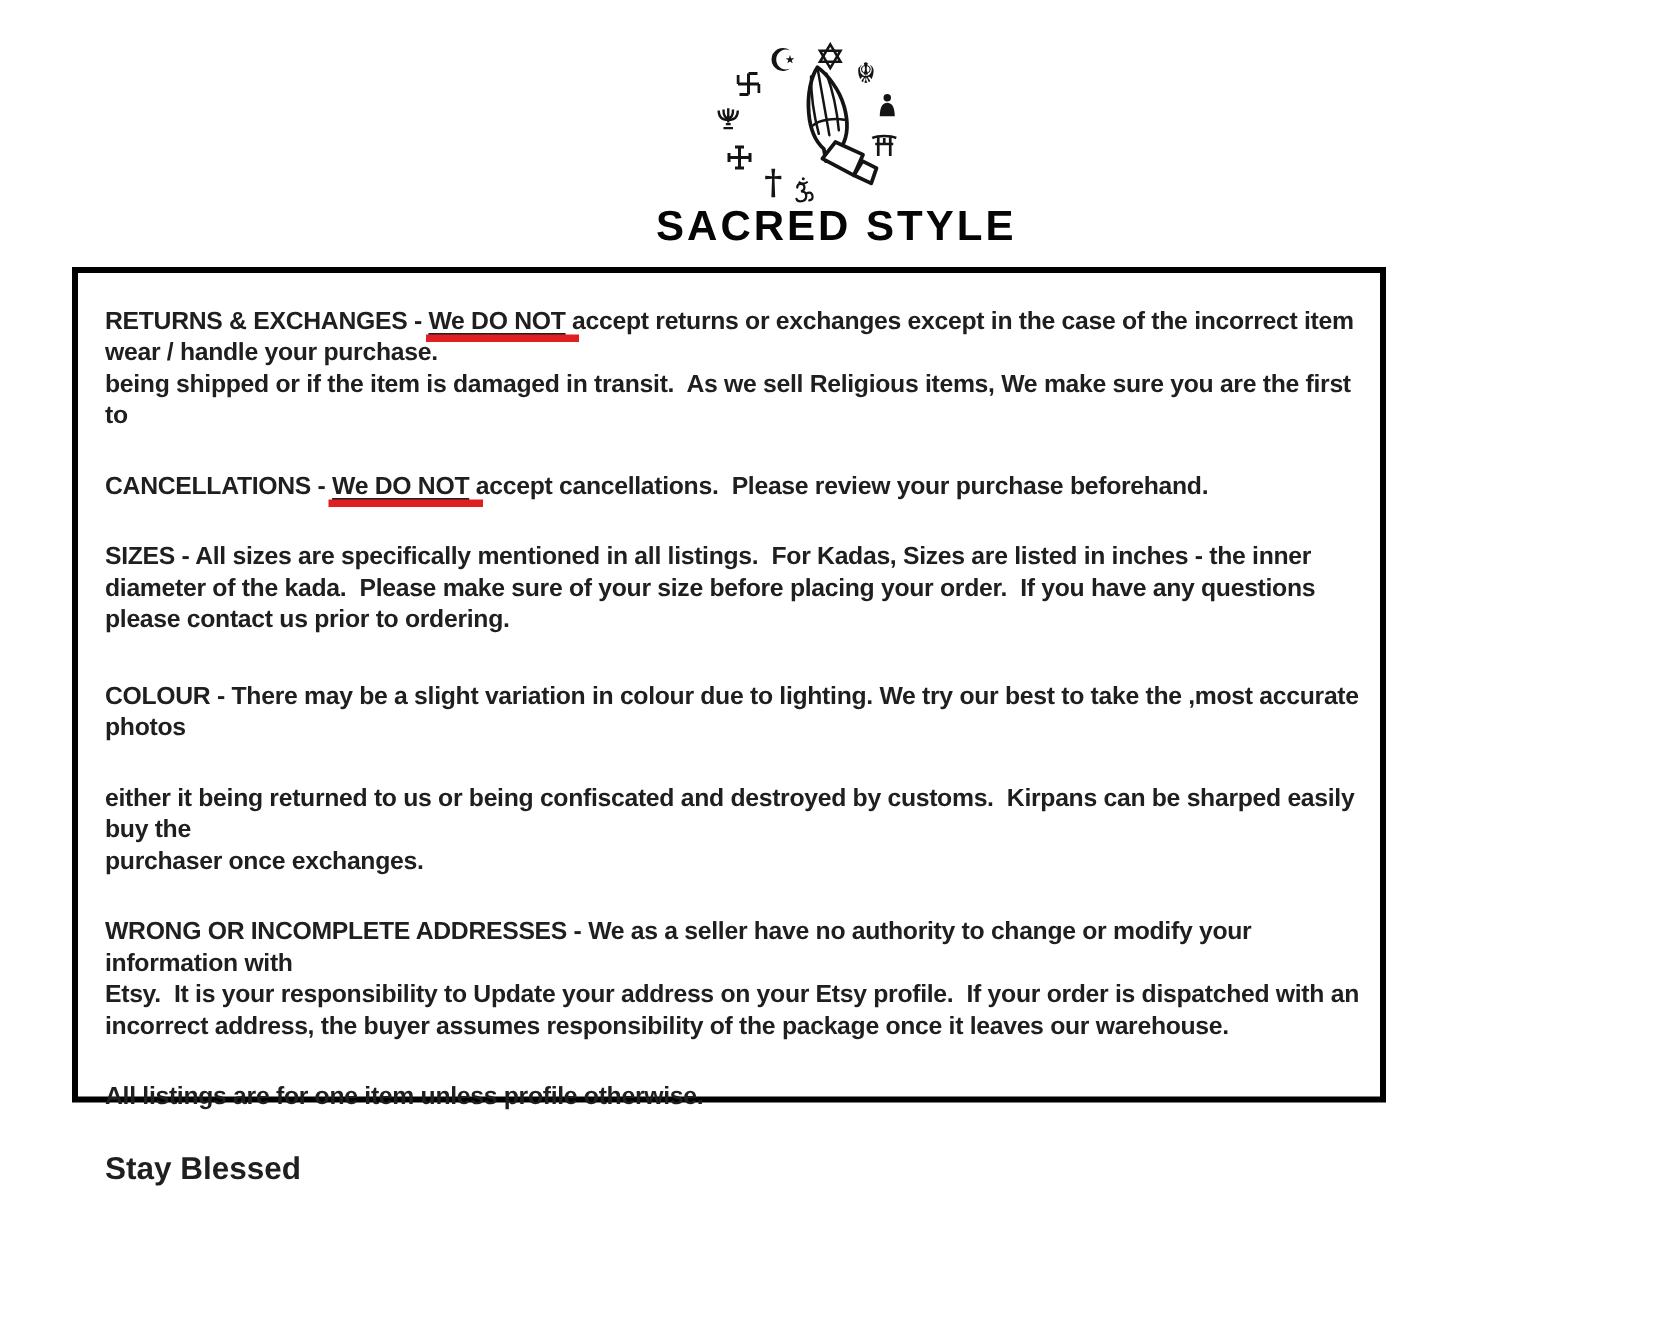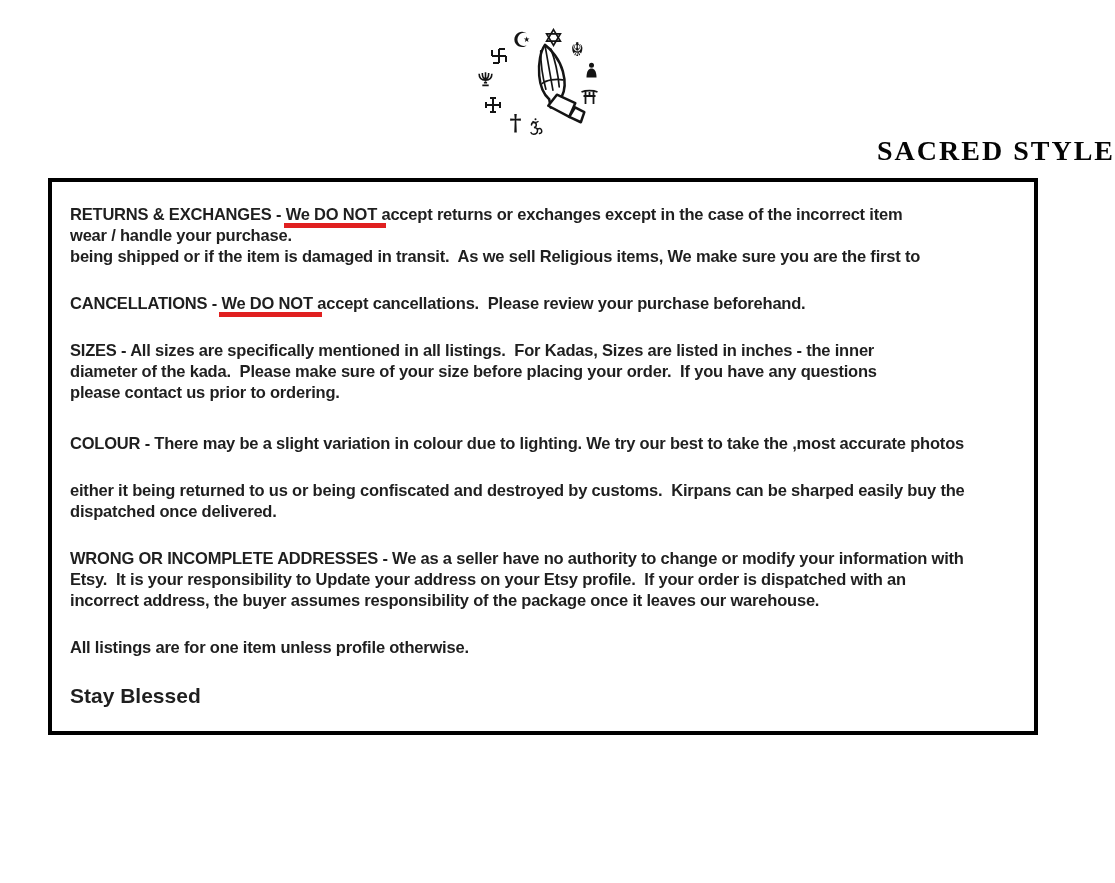--- a/index.html
+++ b/index.html
@@ -7,28 +7,28 @@
     position:relative; width:1115px; height:883px; background:#ffffff;
     font-family:"Liberation Sans", sans-serif; overflow:hidden;
   }
 
   
   .logo { position:relative; width:180px; height:112px; margin:22px auto 0; }
   .hands-svg { position:absolute; left:32px; top:16px; }
   .sym { position:absolute; font-family:"DejaVu Sans", sans-serif; color:#141414; line-height:1; }
   .sym svg { display:block; }
   .brand {
-    margin:0; text-align:right; color:#050505;
-    font-family:Liberation Serif, serif; font-weight:bold;
+    margin:0; text-align:center; color:#050505;
+    font-family:Liberation Sans, sans-serif; font-weight:bold;
     font-size:28px; line-height:34px; letter-spacing:2px;
   }
 
   
   .policy-box {
-    box-sizing:border-box; margin:10px 0 0 48px; width:990px; height:557px;
+    box-sizing:border-box; margin:10px 0 0 48px; width:876px; height:557px;
     border:4px solid #000000; background:#ffffff;
     padding:22px 8px 0 18px;
   }
   .para {
     margin:0 0 26px 0; color:#1f1f1f; font-weight:bold;
     font-size:16.5px; line-height:21px; letter-spacing:-0.2px;
   }
   .para.gap-lg { margin-bottom:30px; }
   .line { white-space:pre-wrap; }
   .stay { font-size:21px; line-height:24px; letter-spacing:0; }
@@ -135,21 +135,21 @@
       <div class="line"><span>diameter of the kada.  Please make sure of your size before placing your order.  If you have any questions</span></div>
       <div class="line"><span>please contact us prior to ordering.</span></div>
     </div>
 
     <div class="para">
       <div class="line"><span>COLOUR - There may be a slight variation in colour due to lighting. We try our best to take the ,most accurate photos</span></div>
     </div>
 
     <div class="para">
       <div class="line"><span>either it being returned to us or being confiscated and destroyed by customs.  Kirpans can be sharped easily buy the</span></div>
-      <div class="line"><span>dispatched once delivered.</span></div>
+      <div class="line"><span>purchaser once exchanges.</span></div>
     </div>
 
     <div class="para">
       <div class="line"><span>WRONG OR INCOMPLETE ADDRESSES - We as a seller have no authority to change or modify your information with</span></div>
       <div class="line"><span>Etsy.  It is your responsibility to Update your address on your Etsy profile.  If your order is dispatched with an</span></div>
       <div class="line"><span>incorrect address, the buyer assumes responsibility of the package once it leaves our warehouse.</span></div>
     </div>
 
     <div class="para">
       <div class="line"><span>All listings are for one item unless profile otherwise.</span></div>

